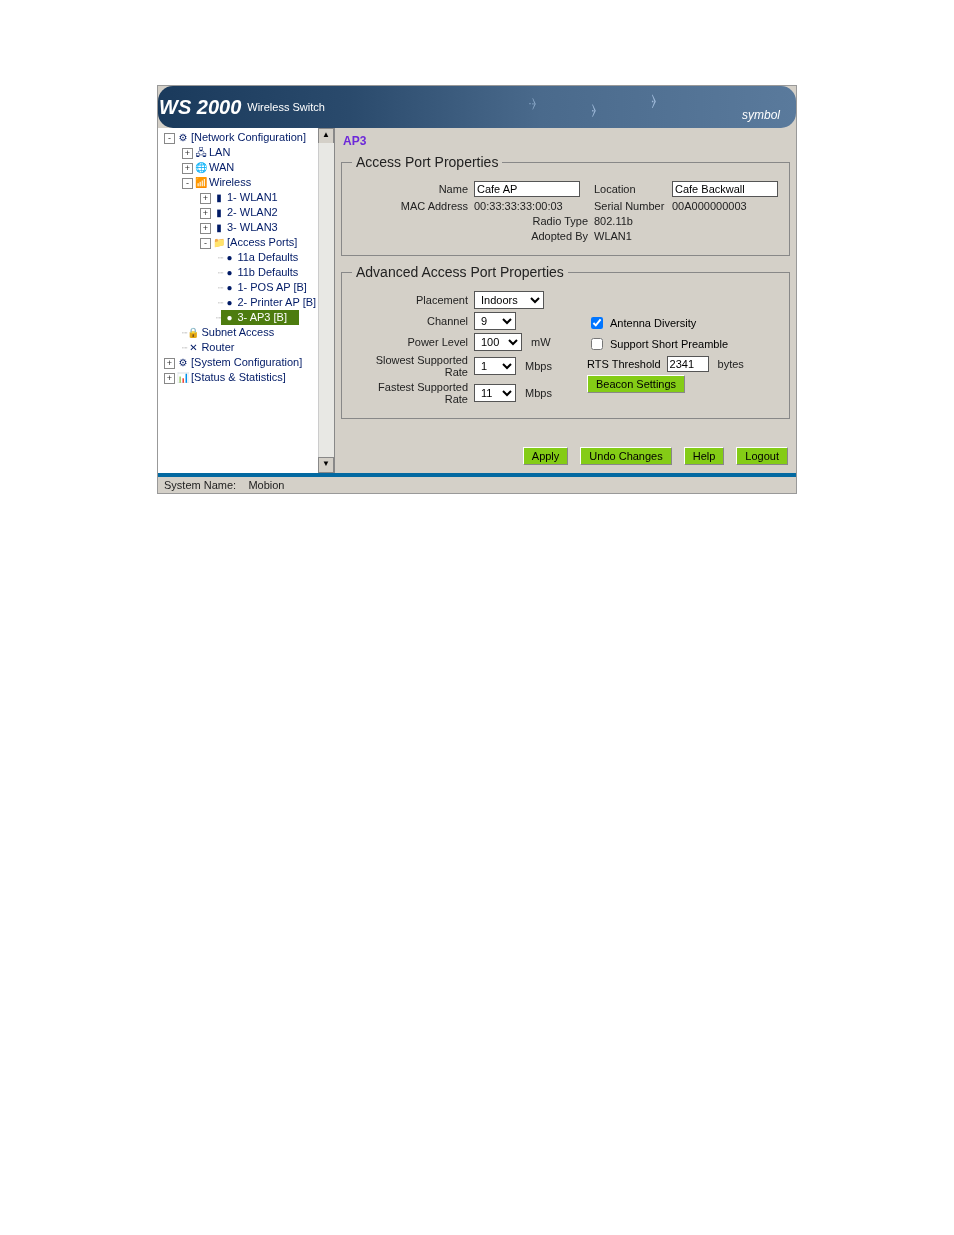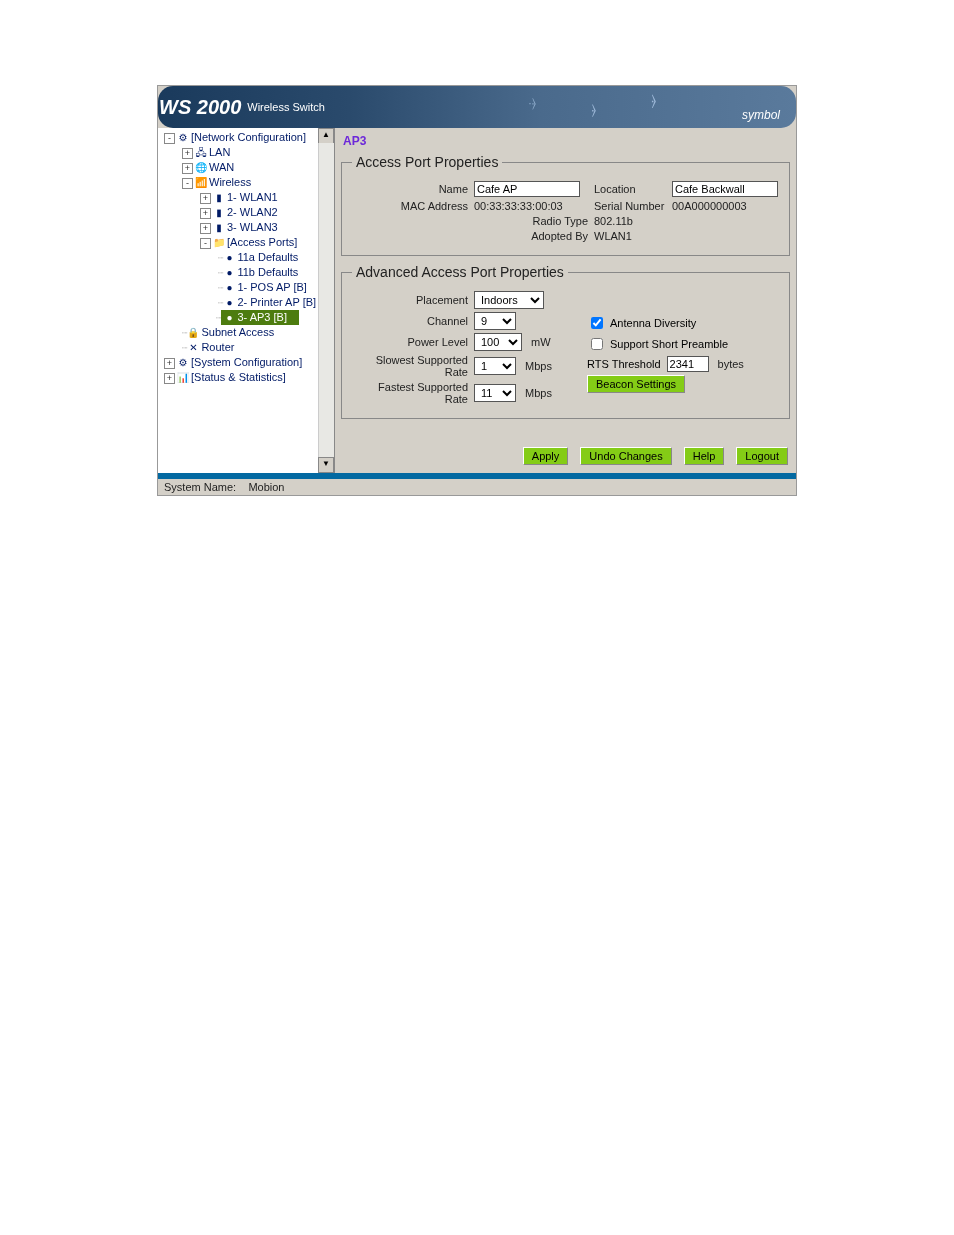--- a/index.html
+++ b/index.html
@@ -227,21 +227,21 @@
     bottom: 8px;
     right: 8px;
     display: flex;
     flex-direction: row-reverse;
   }
   .button-bar .btn {
     margin-left: 12px;
     border-radius: 0;
   }
   .statusbar {
-    border-top: 6px solid #0369a1;
+    border-top: 4px solid #0369a1;
     padding: 2px 6px;
     font-size: 11px;
     color: #222;
     background: #d4d0c8;
   }
 </style>
 </head>
 <body>
 
 <div class="app-frame">

